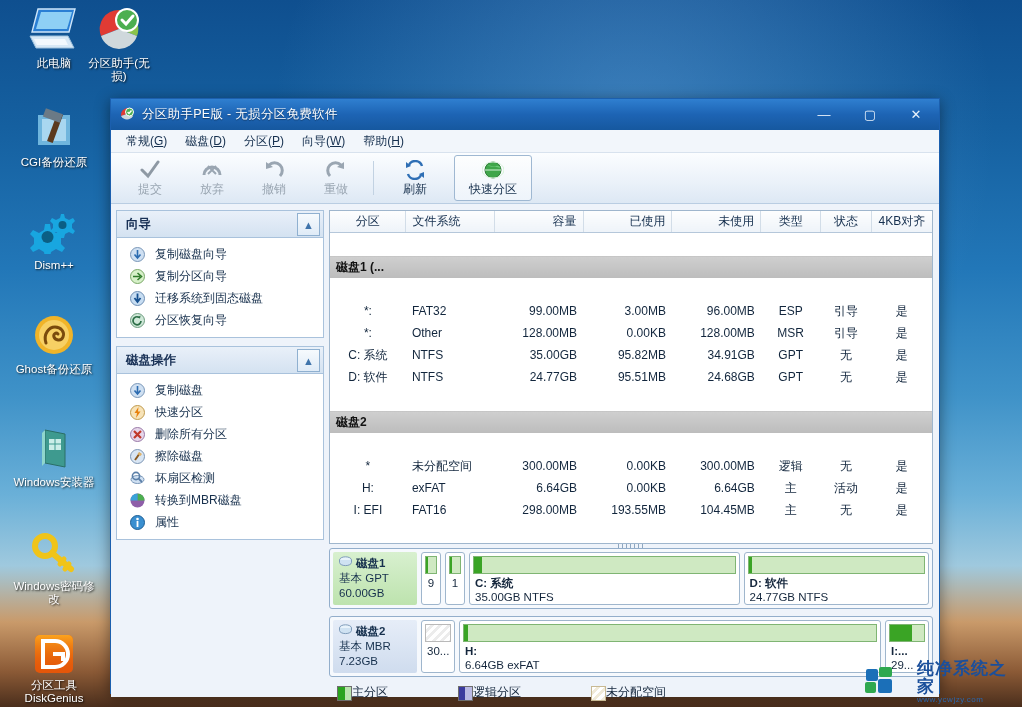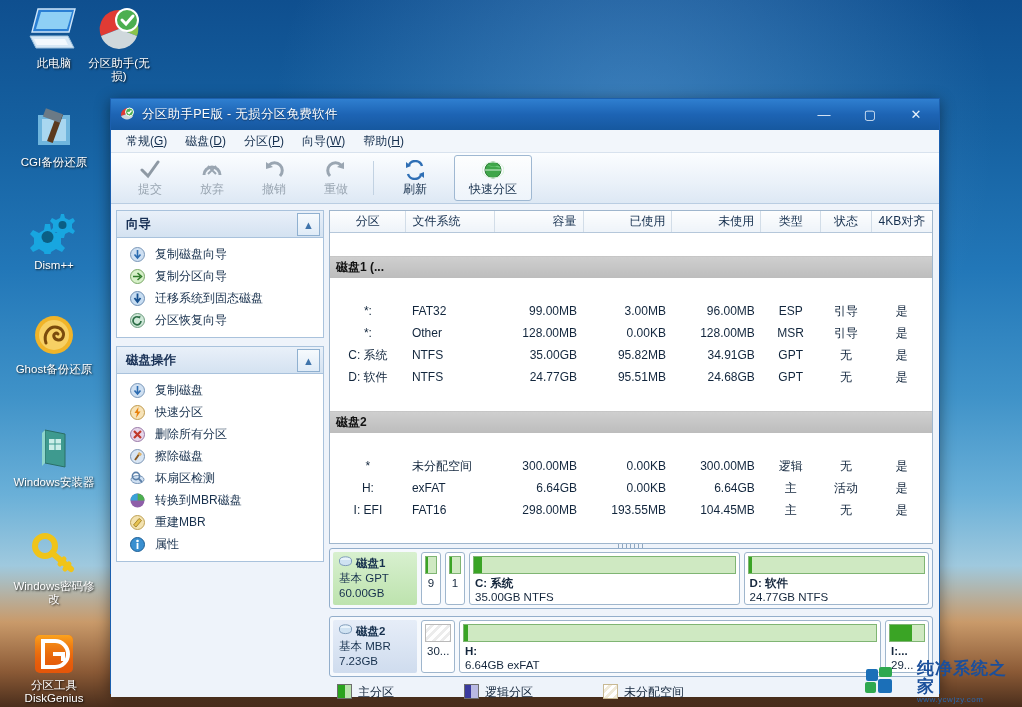--- a/index.html
+++ b/index.html
@@ -88,21 +88,21 @@
   .pbox{border:1px solid #9fb6cd;border-radius:3px;background:#fff;
         display:flex;flex-direction:column;box-sizing:border-box;overflow:hidden;}
   .pbar{height:16px;margin:3px 3px 0 3px;border:1px solid #7fb573;background:#cfe9c2;position:relative;}
   .pbar i{position:absolute;left:0;top:0;bottom:0;background:#3aa425;display:block;}
   .pbar.unalloc{border:1px solid #b9b9b9;
      background:repeating-linear-gradient(135deg,#fff 0 3px,#ececec 3px 6px);}
   .plab{padding:2px 5px 0 5px;font-size:11.5px;color:#14263c;line-height:14px;overflow:hidden;}
   .plab b{display:block;font-weight:bold;}
   
   .legend{height:24px;display:flex;align-items:center;gap:8px;padding-left:8px;font-size:12px;color:#14263c;}
-  .lg{display:flex;align-items:flex-start;gap:6px;margin-right:62px;}
+  .lg{display:flex;align-items:flex-end;margin-right:62px;}
   .sw{width:13px;height:13px;border:1px solid #6d6d6d;}
   .sw.pri{background:linear-gradient(90deg,#2aa31e 0 55%,#b9e3ad 55% 100%);}
   .sw.log{background:linear-gradient(90deg,#3a3a9e 0 45%,#b9b9e3 45% 100%);}
   .sw.un{border:1px solid #c8b993;background:repeating-linear-gradient(135deg,#fff 0 3px,#f0ead9 3px 6px);}
   
   #wm{position:absolute;right:8px;bottom:8px;width:150px;height:34px;
       display:flex;align-items:center;}
 </style>
 </head>
 <body>
@@ -406,29 +406,20 @@
           </div>
           <div class="prow">
             <span class="ic">
               <svg width="17" height="17" viewBox="0 0 17 17">
                   <circle cx="8.5" cy="8.5" r="7" fill="#8e5ea8"></circle>
                   <path d="M8.5 1.5 A7 7 0 0 1 15.5 8.5 L8.5 8.5 Z" fill="#4caf50"></path>
                   <path d="M8.5 8.5 L1.5 8.5 A7 7 0 0 1 8.5 1.5 Z" fill="#3aa3d8"></path>
                 </svg>
             </span>
             <span>转换到MBR磁盘</span>
-          </div>
-          <div class="prow">
-            <span class="ic">
-              <svg width="17" height="17" viewBox="0 0 17 17">
-                  <ellipse cx="8.5" cy="8.5" rx="7" ry="7" fill="#f3e2b0" stroke="#bfa153"></ellipse>
-                  <path d="M4.5 11 L10 4.5 L12.5 6.5 L7 13 Z" fill="#e8c351" stroke="#a8892f"></path>
-                </svg>
-            </span>
-            <span>重建MBR</span>
           </div>
           <div class="prow">
             <span class="ic">
               <svg width="17" height="17" viewBox="0 0 17 17">
                   <circle cx="8.5" cy="8.5" r="7" fill="#3a8fd0" stroke="#1d5f96"></circle>
                   <circle cx="8.5" cy="5" r="1.3" fill="#fff"></circle>
                   <rect x="7.6" y="7" width="1.8" height="6" fill="#fff"></rect>
                 </svg>
             </span>
             <span>属性</span>

